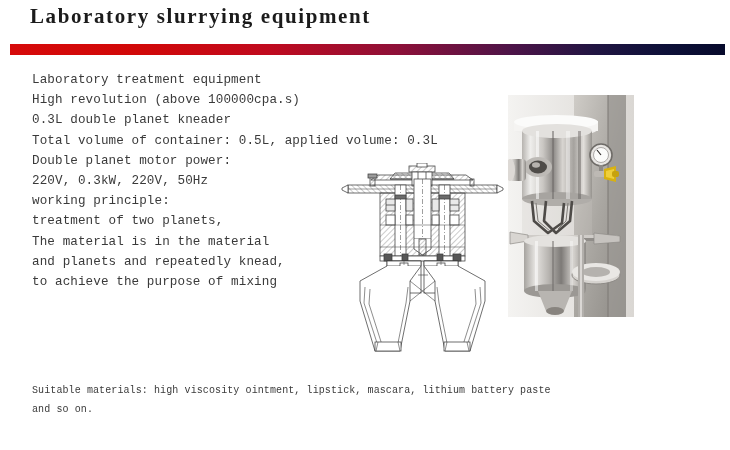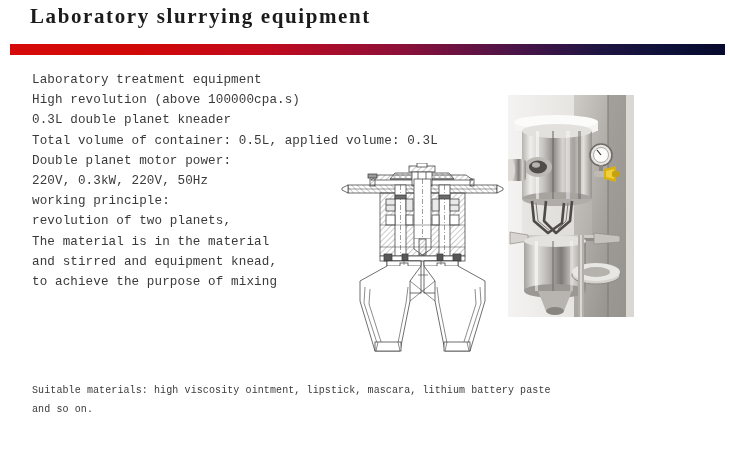--- a/index.html
+++ b/index.html
@@ -109,23 +109,23 @@
   <div id="rule"></div>
 
   <div id="spec-block">
     <div class="spec-line">Laboratory treatment equipment</div>
     <div class="spec-line">High revolution (above 100000cpa.s)</div>
     <div class="spec-line">0.3L double planet kneader</div>
     <div class="spec-line">Total volume of container: 0.5L, applied volume: 0.3L</div>
     <div class="spec-line">Double planet motor power:</div>
     <div class="spec-line">220V, 0.3kW, 220V, 50Hz</div>
     <div class="spec-line">working principle:</div>
-    <div class="spec-line">revolution of two planets,</div>
+    <div class="spec-line">treatment of two planets,</div>
     <div class="spec-line">The material is in the material</div>
-    <div class="spec-line">and stirred and equipment knead,</div>
+    <div class="spec-line">and planets and repeatedly knead,</div>
     <div class="spec-line">to achieve the purpose of mixing</div>
   </div>
 
   <div id="drawing">
     <svg width="165" height="205" viewBox="0 0 165 205" xmlns="http://www.w3.org/2000/svg">
       <defs>
         <pattern id="hatchA" width="4" height="4" patternTransform="rotate(45)" patternUnits="userSpaceOnUse">
           <line x1="0" y1="0" x2="0" y2="4" stroke="#6d6d6d" stroke-width="0.7"></line>
         </pattern>
         <pattern id="hatchB" width="4" height="4" patternTransform="rotate(-45)" patternUnits="userSpaceOnUse">

